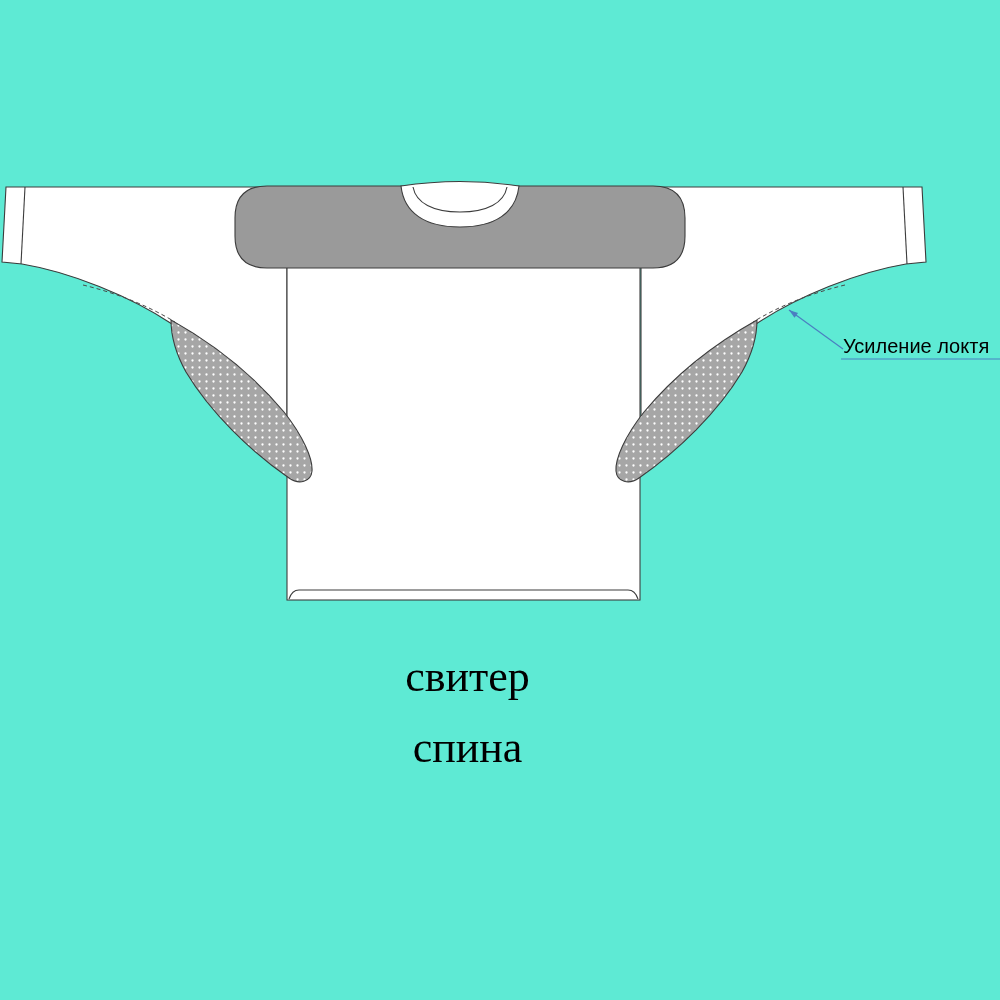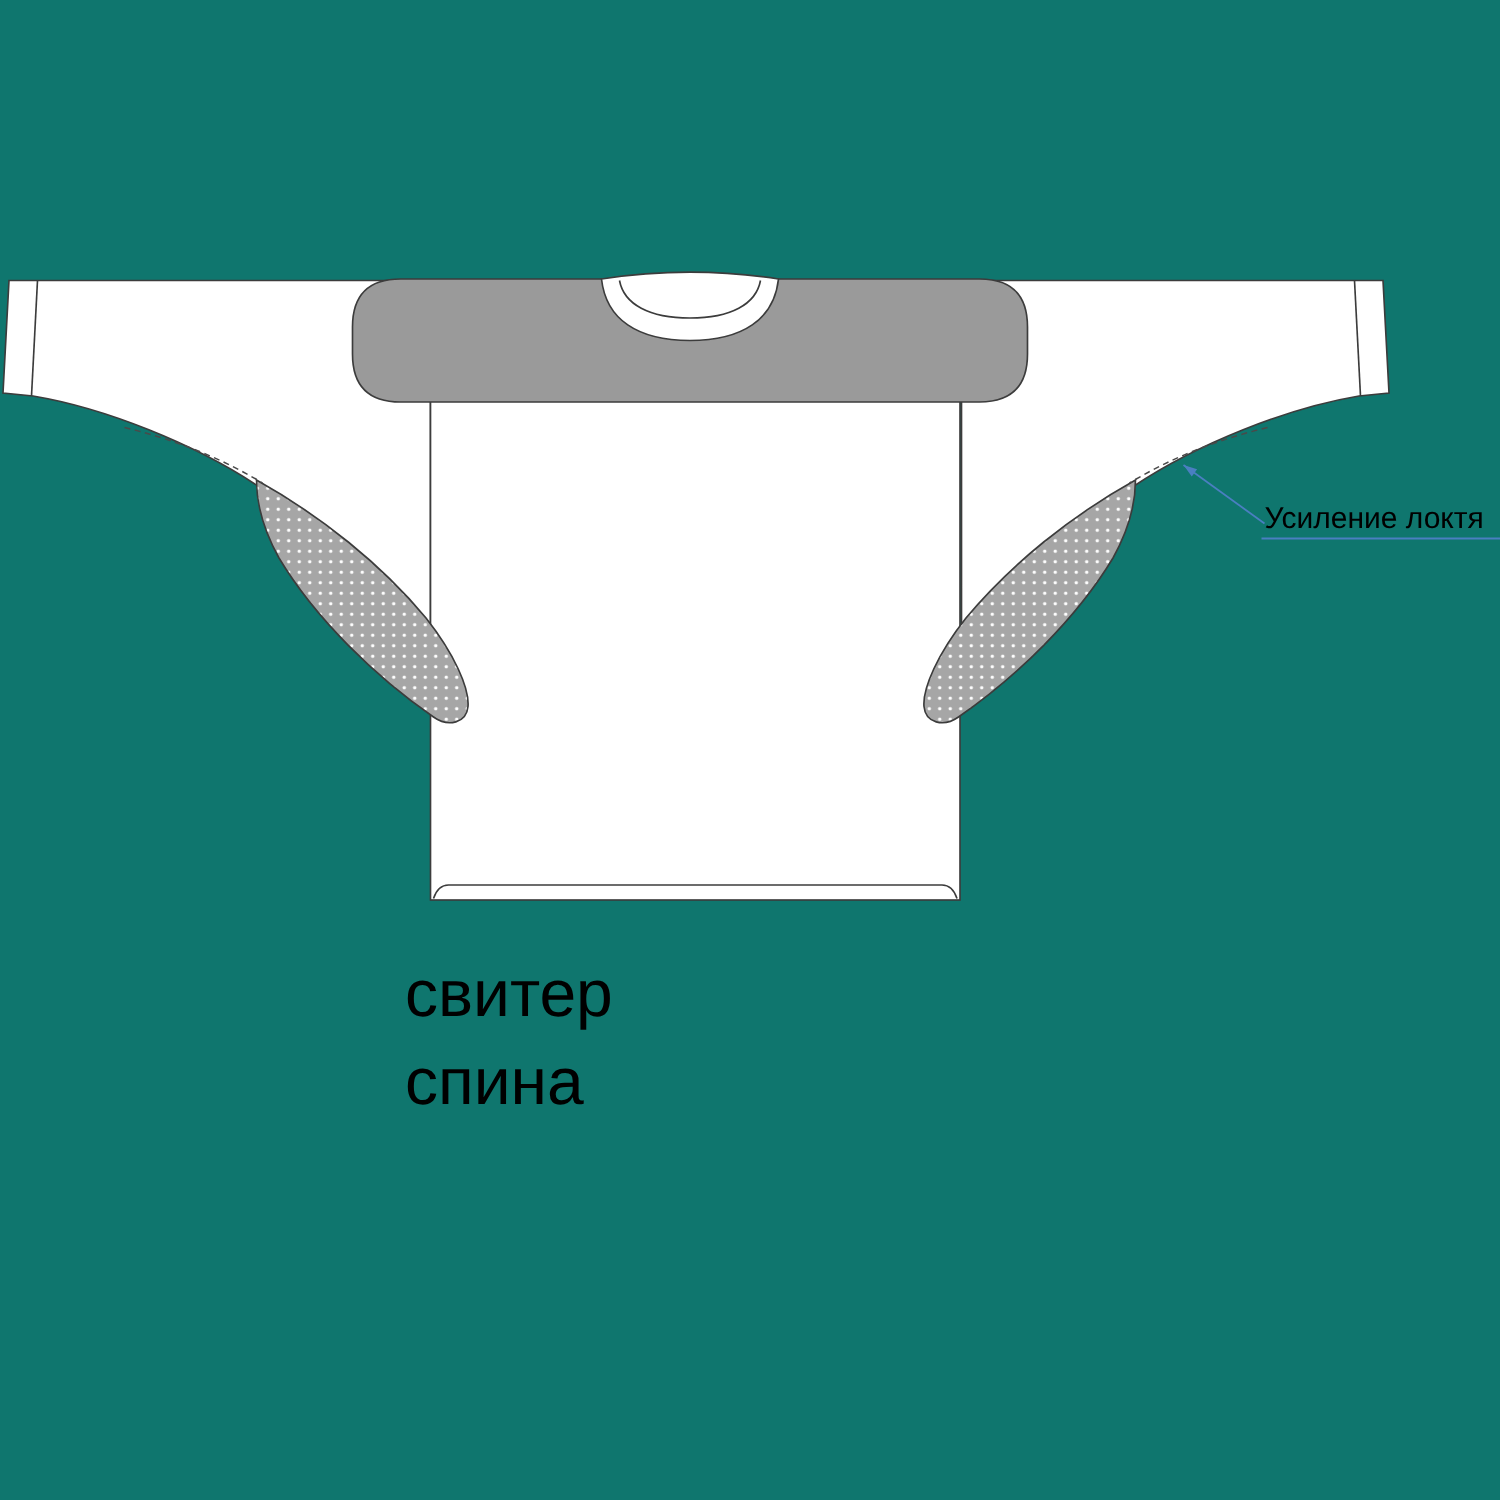--- a/index.html
+++ b/index.html
@@ -5,21 +5,21 @@
   html, body {
     margin: 0;
     padding: 0;
     background: #ffffff;
     font-family: "Liberation Sans", sans-serif;
   }
   .stage {
     position: relative;
     width: 1000px;
     height: 1000px;
-    background: #0f766e;
+    background: #5eead4;
     overflow: hidden;
   }
   svg.drawing {
     position: absolute;
     left: 0;
     top: 0;
   }
   
   .fill-white {
     fill: #ffffff;
@@ -55,31 +55,32 @@
     width: 158px;
     height: 24px;
     font-size: 20px;
     line-height: 24px;
     color: #000000;
     white-space: nowrap;
   }
   .title-block {
     position: absolute;
     left: 270px;
-    top: 634px;
+    top: 648px;
     width: 395px;
-    text-align: left;
+    text-align: center;
     color: #000000;
+    font-family: Liberation Serif, serif;
   }
   .title-line {
     font-size: 44px;
     line-height: 57px;
   }
   .title-line-last {
-    margin-top: 2px;
+    margin-top: 14px;
   }
 </style>
 </head>
 <body>
 
 <div class="stage">
 
   <svg class="drawing" width="1000" height="1000" viewBox="0 0 1000 1000">
 
     <defs>

